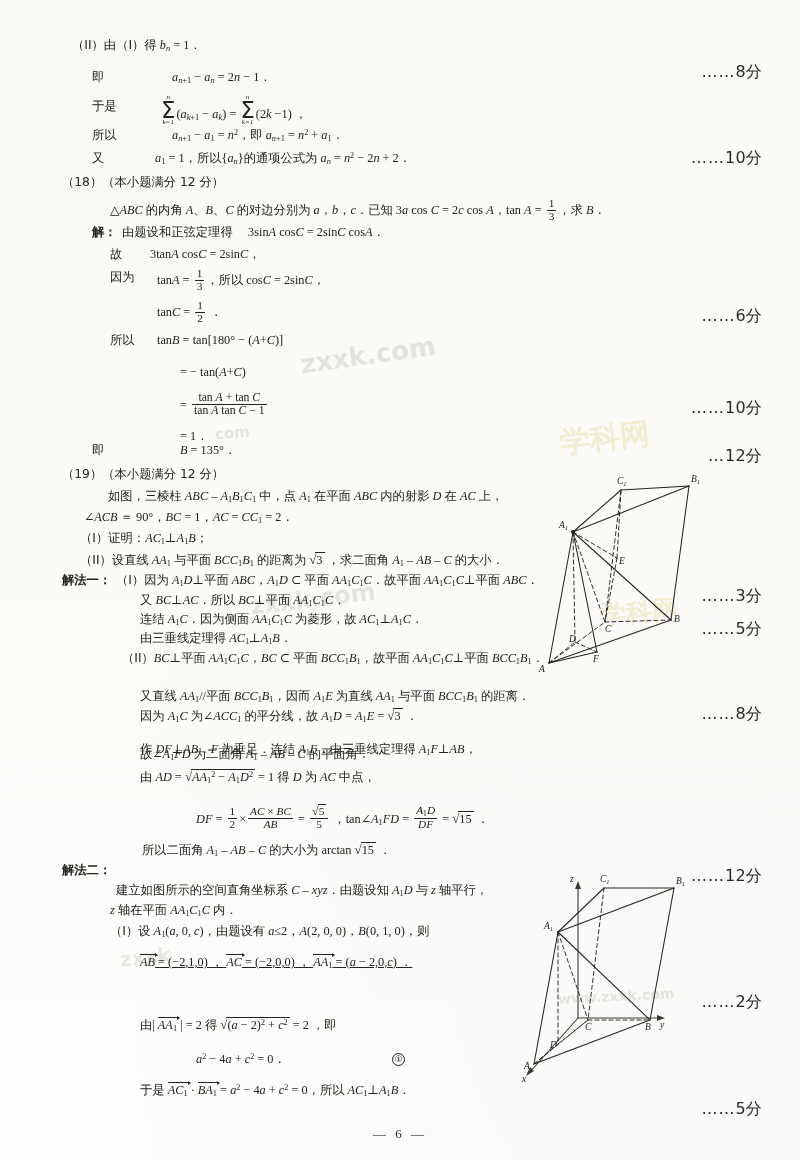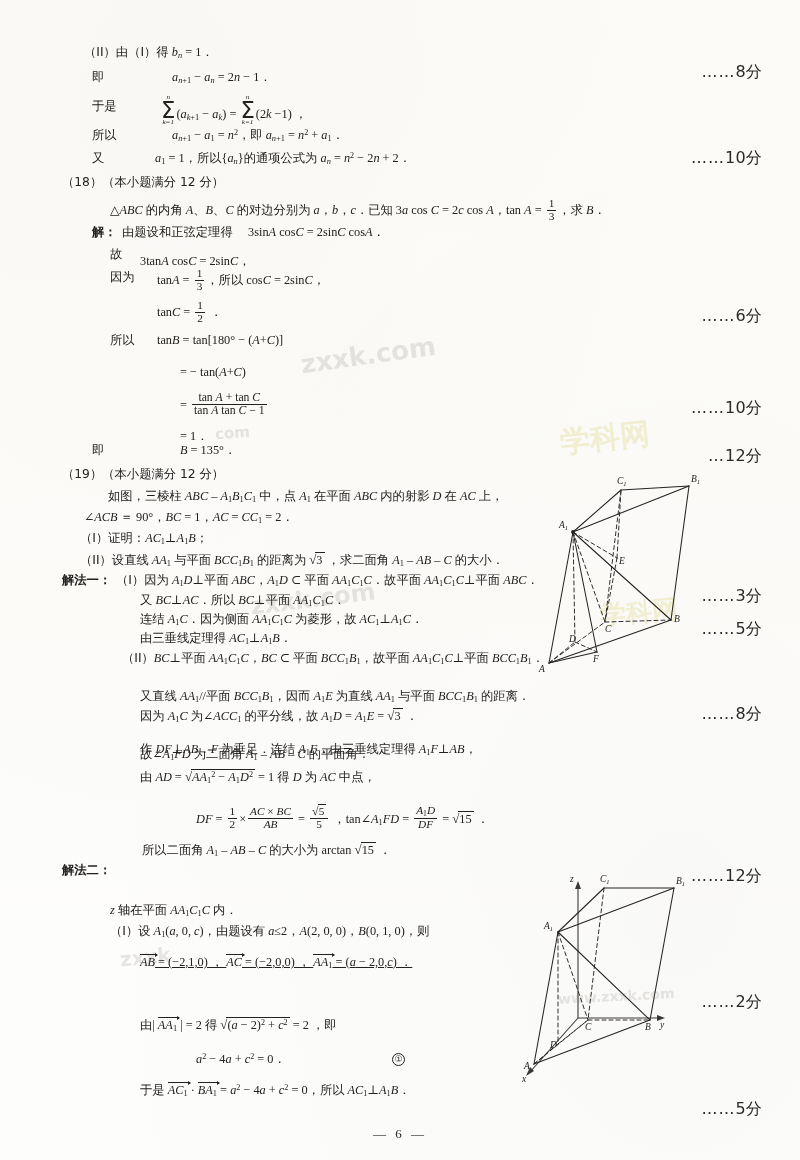--- a/index.html
+++ b/index.html
@@ -155,21 +155,21 @@
   <div class="wm" style="left:300px;top:340px;font-size:26px;transform:rotate(-8deg);">zxxk.com</div>
   <div class="wm wm-y" style="left:560px;top:418px;font-size:30px;transform:rotate(-6deg);">学科网</div>
   <div class="wm" style="left:215px;top:424px;font-size:15px;transform:rotate(-4deg);">com</div>
   <div class="wm" style="left:250px;top:585px;font-size:24px;transform:rotate(-7deg);">zxxk.com</div>
   <div class="wm wm-y" style="left:600px;top:595px;font-size:26px;transform:rotate(-5deg);">学科网</div>
   <div class="wm" style="left:120px;top:945px;font-size:20px;transform:rotate(-6deg);">zxxk</div>
   <div class="wm" style="left:558px;top:988px;font-size:14px;transform:rotate(-3deg);">www.zxxk.com</div>
 
   <div class="content">
 
-    <div class="ln" style="left:72px;top:46px;margin-left:12px;">
+    <div class="ln" style="left:72px;top:39px;">
       <span class="cjk">（II）由（I）得</span> <i class="v">b</i><span class="sub"><i class="v">n</i></span> = 1．
     </div>
 
     <div class="ln" style="left:92px;top:71px;"><span class="cjk">即</span></div>
     <div class="ln" style="left:172px;top:71px;text-align:center;">
       <i class="v">a</i><span class="sub"><i class="v">n</i>+1</span> − <i class="v">a</i><span class="sub"><i class="v">n</i></span> = 2<i class="v">n</i> − 1．
     </div>
 
     <div class="ln" style="left:92px;top:100px;"><span class="cjk">于是</span></div>
     <div class="ln" style="left:160px;top:94px;">
@@ -194,21 +194,21 @@
     <div class="ln" style="left:110px;top:198px;">
       △<i class="v">ABC</i> <span class="cjk">的内角</span> <i class="v">A</i>、<i class="v">B</i>、<i class="v">C</i> <span class="cjk">的对边分别为</span> <i class="v">a</i>，<i class="v">b</i>，<i class="v">c</i>．<span class="cjk">已知</span> 3<i class="v">a</i> cos <i class="v">C</i> = 2<i class="v">c</i> cos <i class="v">A</i>，tan <i class="v">A</i> = <span class="frac"><span class="num">1</span><span class="den">3</span></span>，<span class="cjk">求</span> <i class="v">B</i>．
     </div>
 
     <div class="ln bold" style="left:92px;top:226px;"><span class="cjk">解：</span></div>
     <div class="ln" style="left:122px;top:226px;">
       <span class="cjk">由题设和正弦定理得</span>　 3sin<i class="v">A</i> cos<i class="v">C</i> = 2sin<i class="v">C</i> cos<i class="v">A</i>．
     </div>
 
     <div class="ln" style="left:110px;top:248px;"><span class="cjk">故</span></div>
-    <div class="ln" style="left:140px;top:248px;margin-top:7px;">
+    <div class="ln" style="left:150px;top:248px;">
       3tan<i class="v">A</i> cos<i class="v">C</i> = 2sin<i class="v">C</i>，
     </div>
 
     <div class="ln" style="left:110px;top:271px;"><span class="cjk">因为</span></div>
     <div class="ln" style="left:157px;top:268px;">
       tan<i class="v">A</i> = <span class="frac"><span class="num">1</span><span class="den">3</span></span>，<span class="cjk">所以</span> cos<i class="v">C</i> = 2sin<i class="v">C</i>，
     </div>
 
     <div class="ln" style="left:157px;top:300px;">
       tan<i class="v">C</i> = <span class="frac"><span class="num">1</span><span class="den">2</span></span> ．
@@ -299,20 +299,23 @@
     <div class="ln" style="left:196px;top:805px;">
       <i class="v">DF</i> = <span class="frac"><span class="num">1</span><span class="den">2</span></span>×<span class="frac"><span class="num"><i class="v">AC</i> × <i class="v">BC</i></span><span class="den"><i class="v">AB</i></span></span> = <span class="frac"><span class="num"><span class="sqrt"><span class="rad">√</span><span class="under">5</span></span></span><span class="den">5</span></span> ，tan∠<i class="v">A</i><span class="sub">1</span><i class="v">FD</i> = <span class="frac"><span class="num"><i class="v">A</i><span class="sub">1</span><i class="v">D</i></span><span class="den"><i class="v">DF</i></span></span> = <span class="sqrt"><span class="rad">√</span><span class="under">15</span></span> ．
     </div>
 
     <div class="ln" style="left:142px;top:843px;">
       <span class="cjk">所以二面角</span> <i class="v">A</i><span class="sub">1</span> – <i class="v">AB</i> – <i class="v">C</i> <span class="cjk">的大小为</span> arctan <span class="sqrt"><span class="rad">√</span><span class="under">15</span></span> ．
     </div>
 
     <div class="ln bold" style="left:62px;top:864px;"><span class="cjk">解法二：</span></div>
 
+    <div class="ln" style="left:116px;top:884px;">
+      <span class="cjk">建立如图所示的空间直角坐标系</span> <i class="v">C</i> – <i class="v">xyz</i>．<span class="cjk">由题设知</span> <i class="v">A</i><span class="sub">1</span><i class="v">D</i> <span class="cjk">与</span> <i class="v">z</i> <span class="cjk">轴平行，</span>
+    </div>
 
     <div class="ln" style="left:110px;top:904px;">
       <i class="v">z</i> <span class="cjk">轴在平面</span> <i class="v">AA</i><span class="sub">1</span><i class="v">C</i><span class="sub">1</span><i class="v">C</i> <span class="cjk">内．</span>
     </div>
 
     <div class="ln" style="left:110px;top:925px;">
       <span class="cjk">（I）设</span> <i class="v">A</i><span class="sub">1</span>(<i class="v">a</i>, 0, <i class="v">c</i>)，<span class="cjk">由题设有</span> <i class="v">a</i>≤2，<i class="v">A</i>(2, 0, 0)，<i class="v">B</i>(0, 1, 0)，<span class="cjk">则</span>
     </div>
 
     <div class="ln" style="left:140px;top:955px;text-decoration:underline;">

